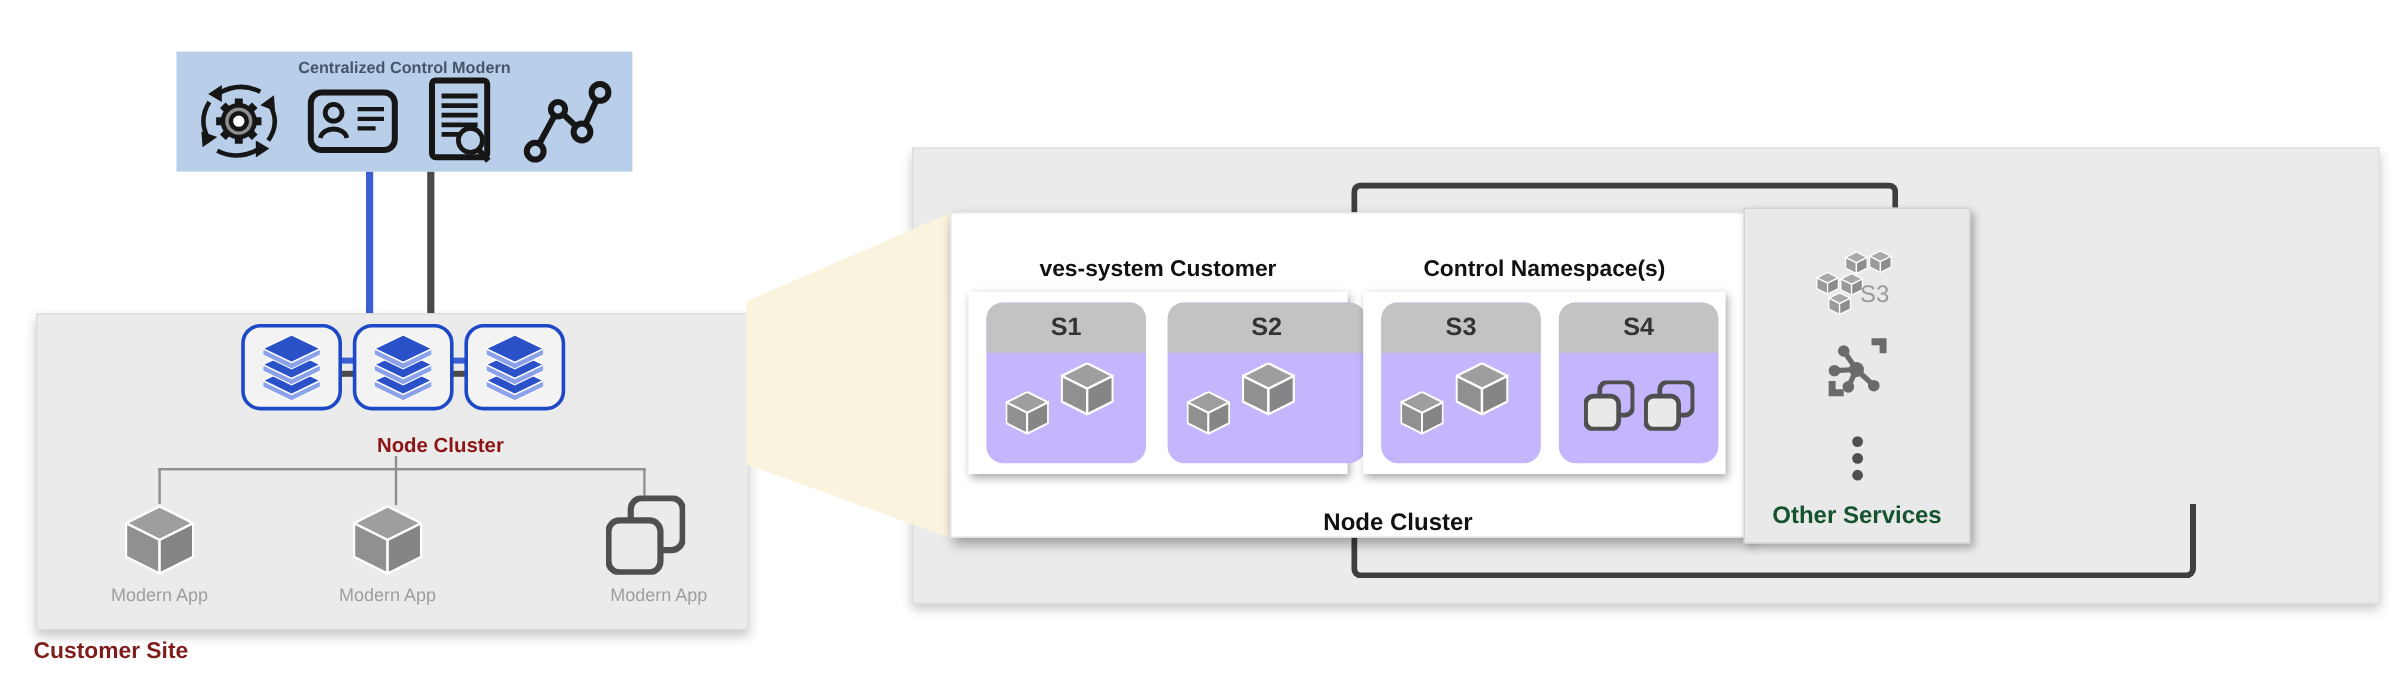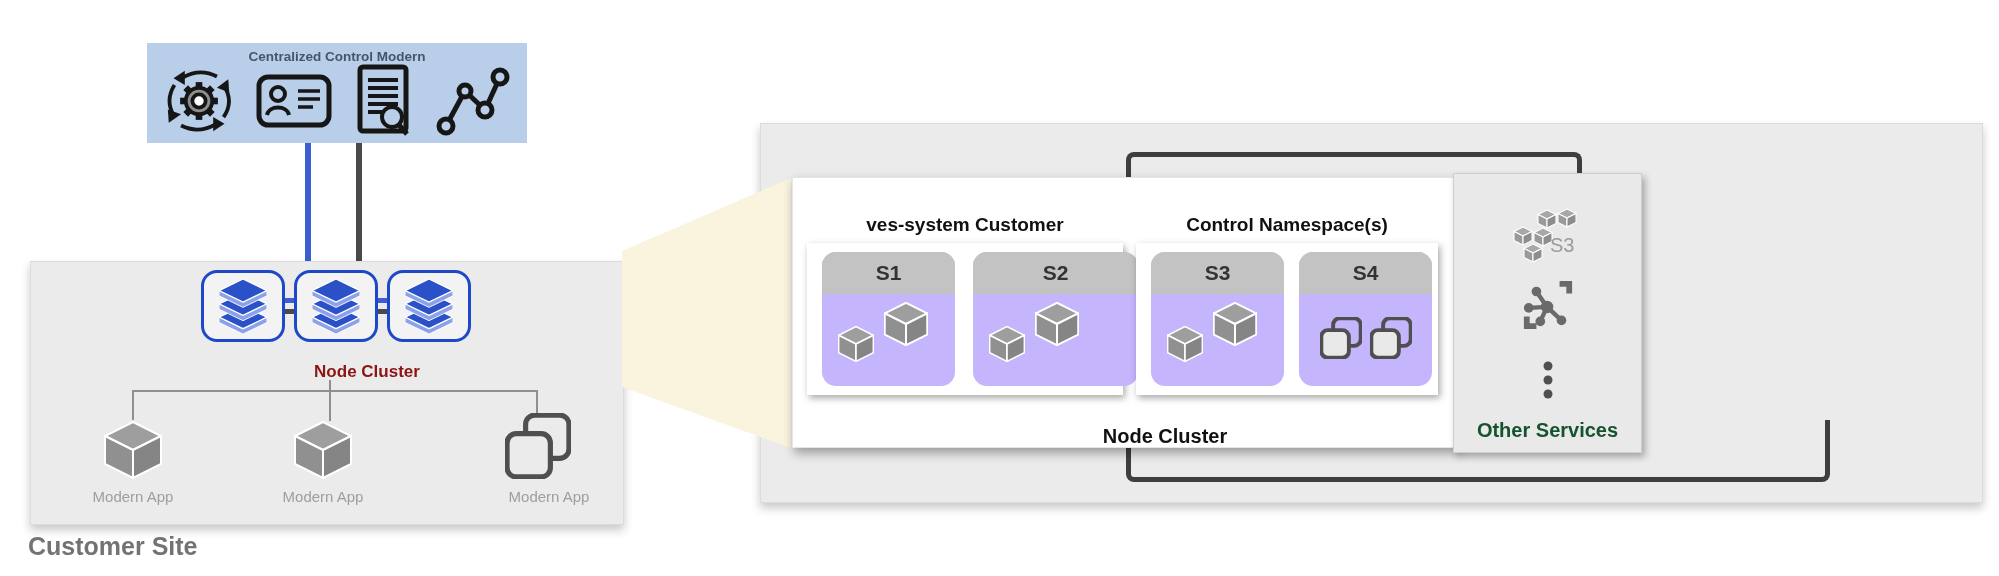--- a/index.html
+++ b/index.html
@@ -17,21 +17,21 @@
   .cust-box{left:30px;top:261px;width:592px;height:262px;background:#ebebeb;border:1px solid #dcdcdc;
             box-shadow:0 5px 9px rgba(0,0,0,.22);z-index:1;}
   .nodelink{left:240px;width:192px;height:5px;z-index:2;}
   .nodelink.blue{top:298px;background:#3b5fd2;}
   .nodelink.dark{top:309px;background:#4a4a4a;}
   .node-box{top:270px;width:84px;height:72px;background:#f3f3f3;border:3px solid #1d49c8;border-radius:16px;
             z-index:3;display:flex;align-items:center;justify-content:center;box-sizing:border-box;}
   .nc-label-left{left:247px;top:362px;width:240px;text-align:center;font-size:17px;font-weight:bold;color:#8c1414;z-index:3;}
   .tree{background:#8f8f8f;z-index:2;}
   .app-label{width:140px;text-align:center;font-size:15px;color:#9e9e9e;top:488px;z-index:3;}
-  .site-title{left:28px;top:532px;font-size:25px;font-weight:bold;color:#737373;z-index:3;}
+  .site-title{left:28px;top:532px;font-size:19px;font-weight:bold;color:#7f1d1d;z-index:3;}
 
   
   .big-panel{left:760px;top:123px;width:1223px;height:380px;background:#ebebeb;border:1px solid #dcdcdc;
              box-shadow:0 5px 9px rgba(0,0,0,.22);z-index:1;box-sizing:border-box;}
   .beam-svg{left:0;top:0;width:1999px;height:576px;z-index:2;pointer-events:none;}
   .bracket{z-index:2;box-sizing:border-box;}
   .bracket.top{left:1126px;top:152px;width:456px;height:60px;border:5px solid #3e3e3e;border-bottom:none;
                border-radius:8px 8px 0 0;}
   .bracket.bottom{left:1126px;top:420px;width:704px;height:62px;border:5px solid #3e3e3e;border-top:none;
                   border-radius:0 0 8px 8px;}

